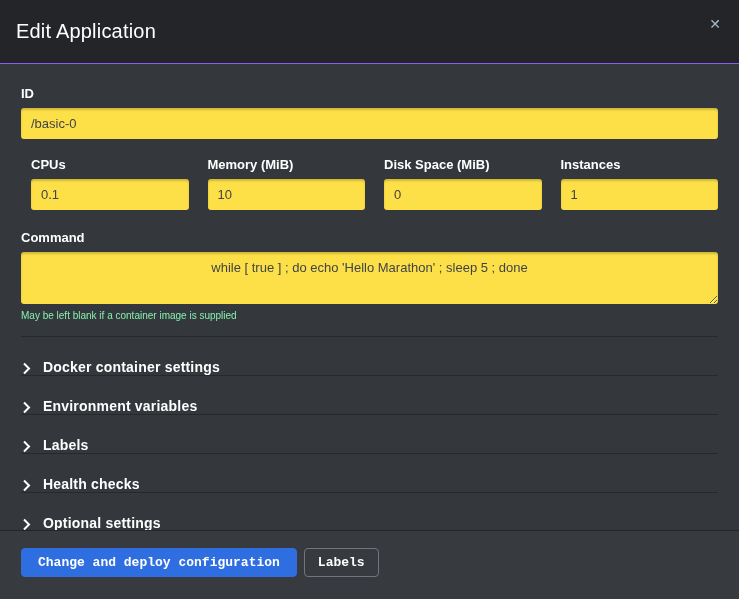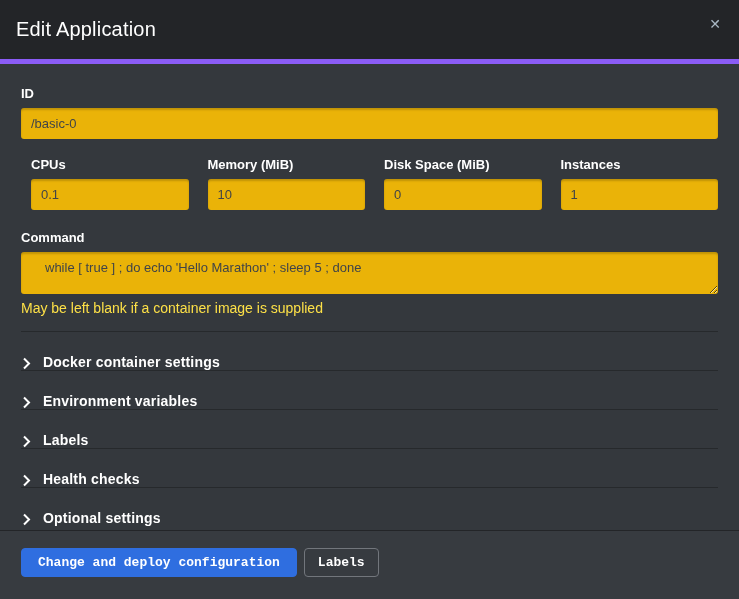--- a/index.html
+++ b/index.html
@@ -11,21 +11,21 @@
   }
   .modal {
     width: 739px; height: 599px;
     display: flex; flex-direction: column;
     background: #34383d;
   }
   
   .modal-header {
     height: 64px; flex: 0 0 64px;
     background: #232528;
-    border-bottom: 5px solid #8b5cf6;
+    border-bottom: 1px solid #8b5cf6;
     display: flex; align-items: center;
     padding: 0 16px;
     position: relative;
   }
   .modal-title {
     color: #ffffff;
     font-size: 20px;
     font-weight: 500;
     letter-spacing: 0.2px;
   }
@@ -52,50 +52,51 @@
   .field-label {
     display: block;
     color: #ffffff;
     font-size: 13px;
     font-weight: 700;
     margin-bottom: 7px;
   }
   .text-input {
     width: 100%;
     height: 31px;
-    background: #eab308;
+    background: #fde047;
     border: none;
     border-radius: 3px;
     box-shadow: inset 0 2px 2px rgba(0,0,0,0.18);
     padding: 0 10px;
     font-family: "Liberation Sans", "DejaVu Sans", sans-serif;
     font-size: 13px;
     color: #404448;
     outline: none;
   }
   .grid-4 {
     display: grid;
     grid-template-columns: repeat(4, 1fr);
     column-gap: 19px;
     margin-bottom: 20px;
     margin-left: 10px;
   }
   .grid-4 .form-group { margin-bottom: 0; }
   .command-group { margin-bottom: 0; }
   textarea.text-input {
-    height: 42px;
-    padding: 7px 24px;
+    height: 52px;
+    padding: 7px 5px;
     line-height: 1.35;
     resize: both;
     display: block;
+    text-align: center;
   }
   .help-text {
     margin-top: 6px;
-    font-size: 14px;
-    color: #fde047;
+    font-size: 10px;
+    color: #86efac;
   }
   
   .sections { margin-top: 15px; }
   .section-row {
     display: flex;
     align-items: flex-end;
     height: 39px;
     border-top: 1px solid #26292c;
     cursor: pointer;
   }

